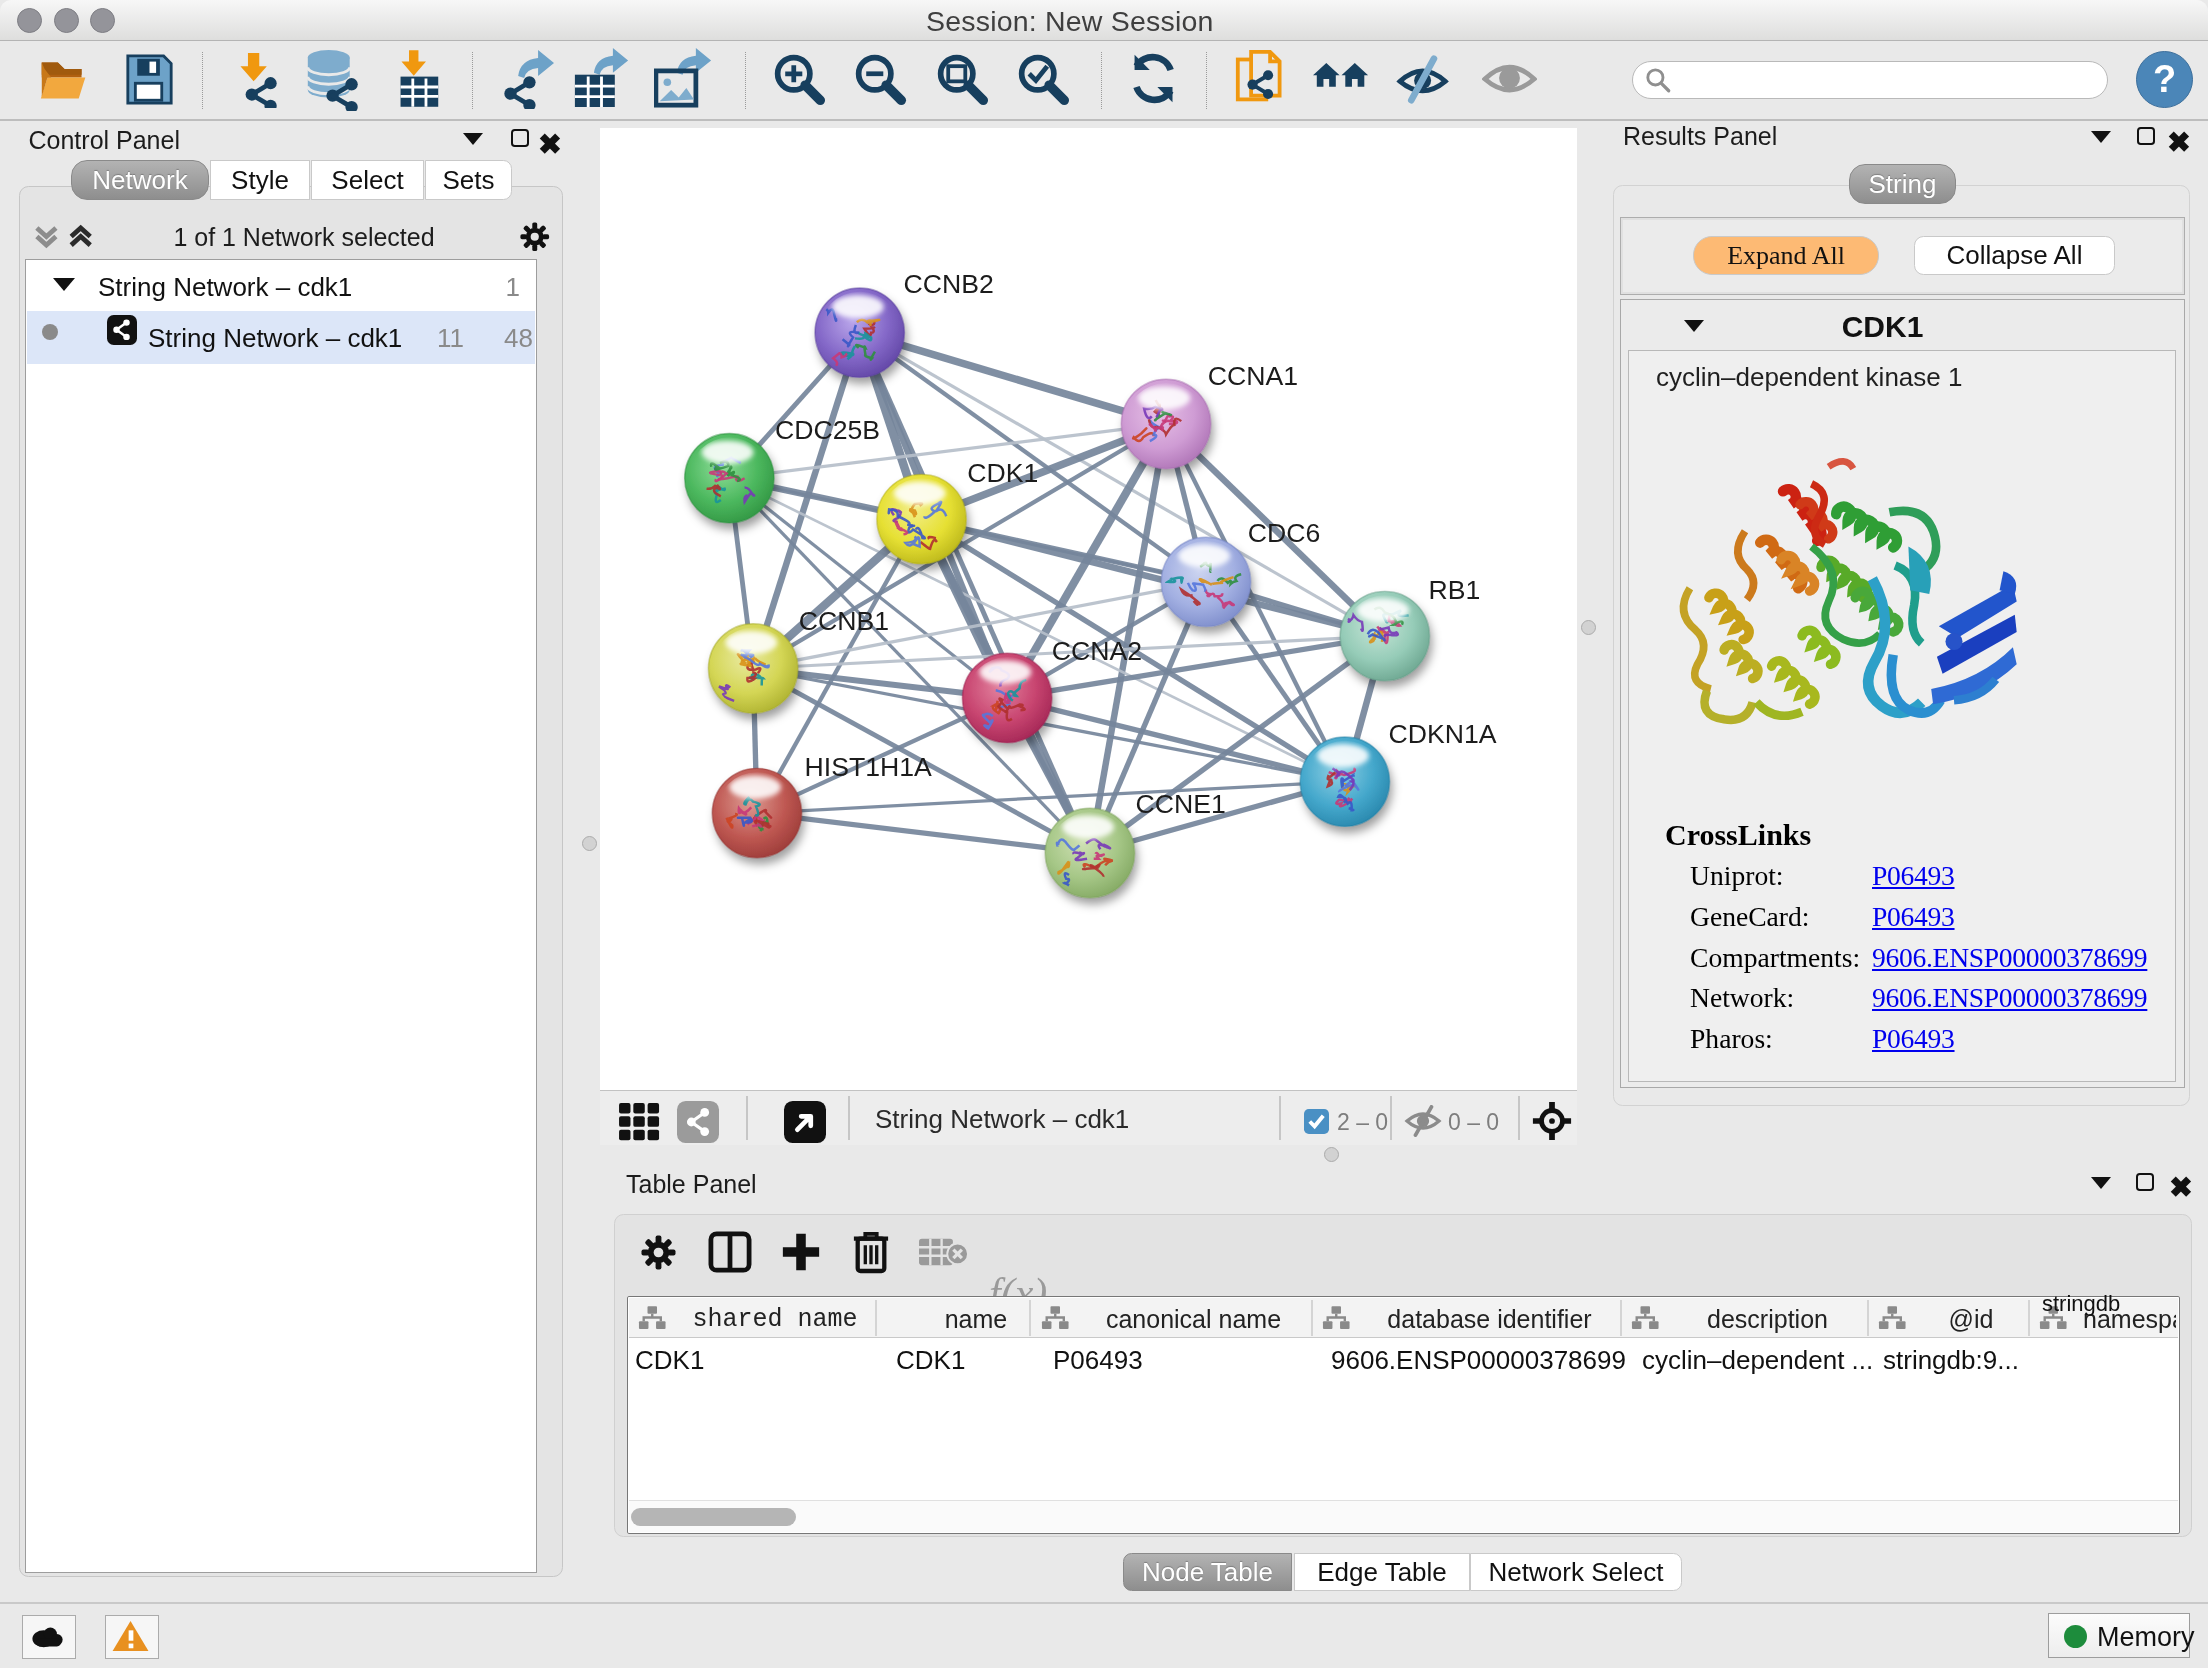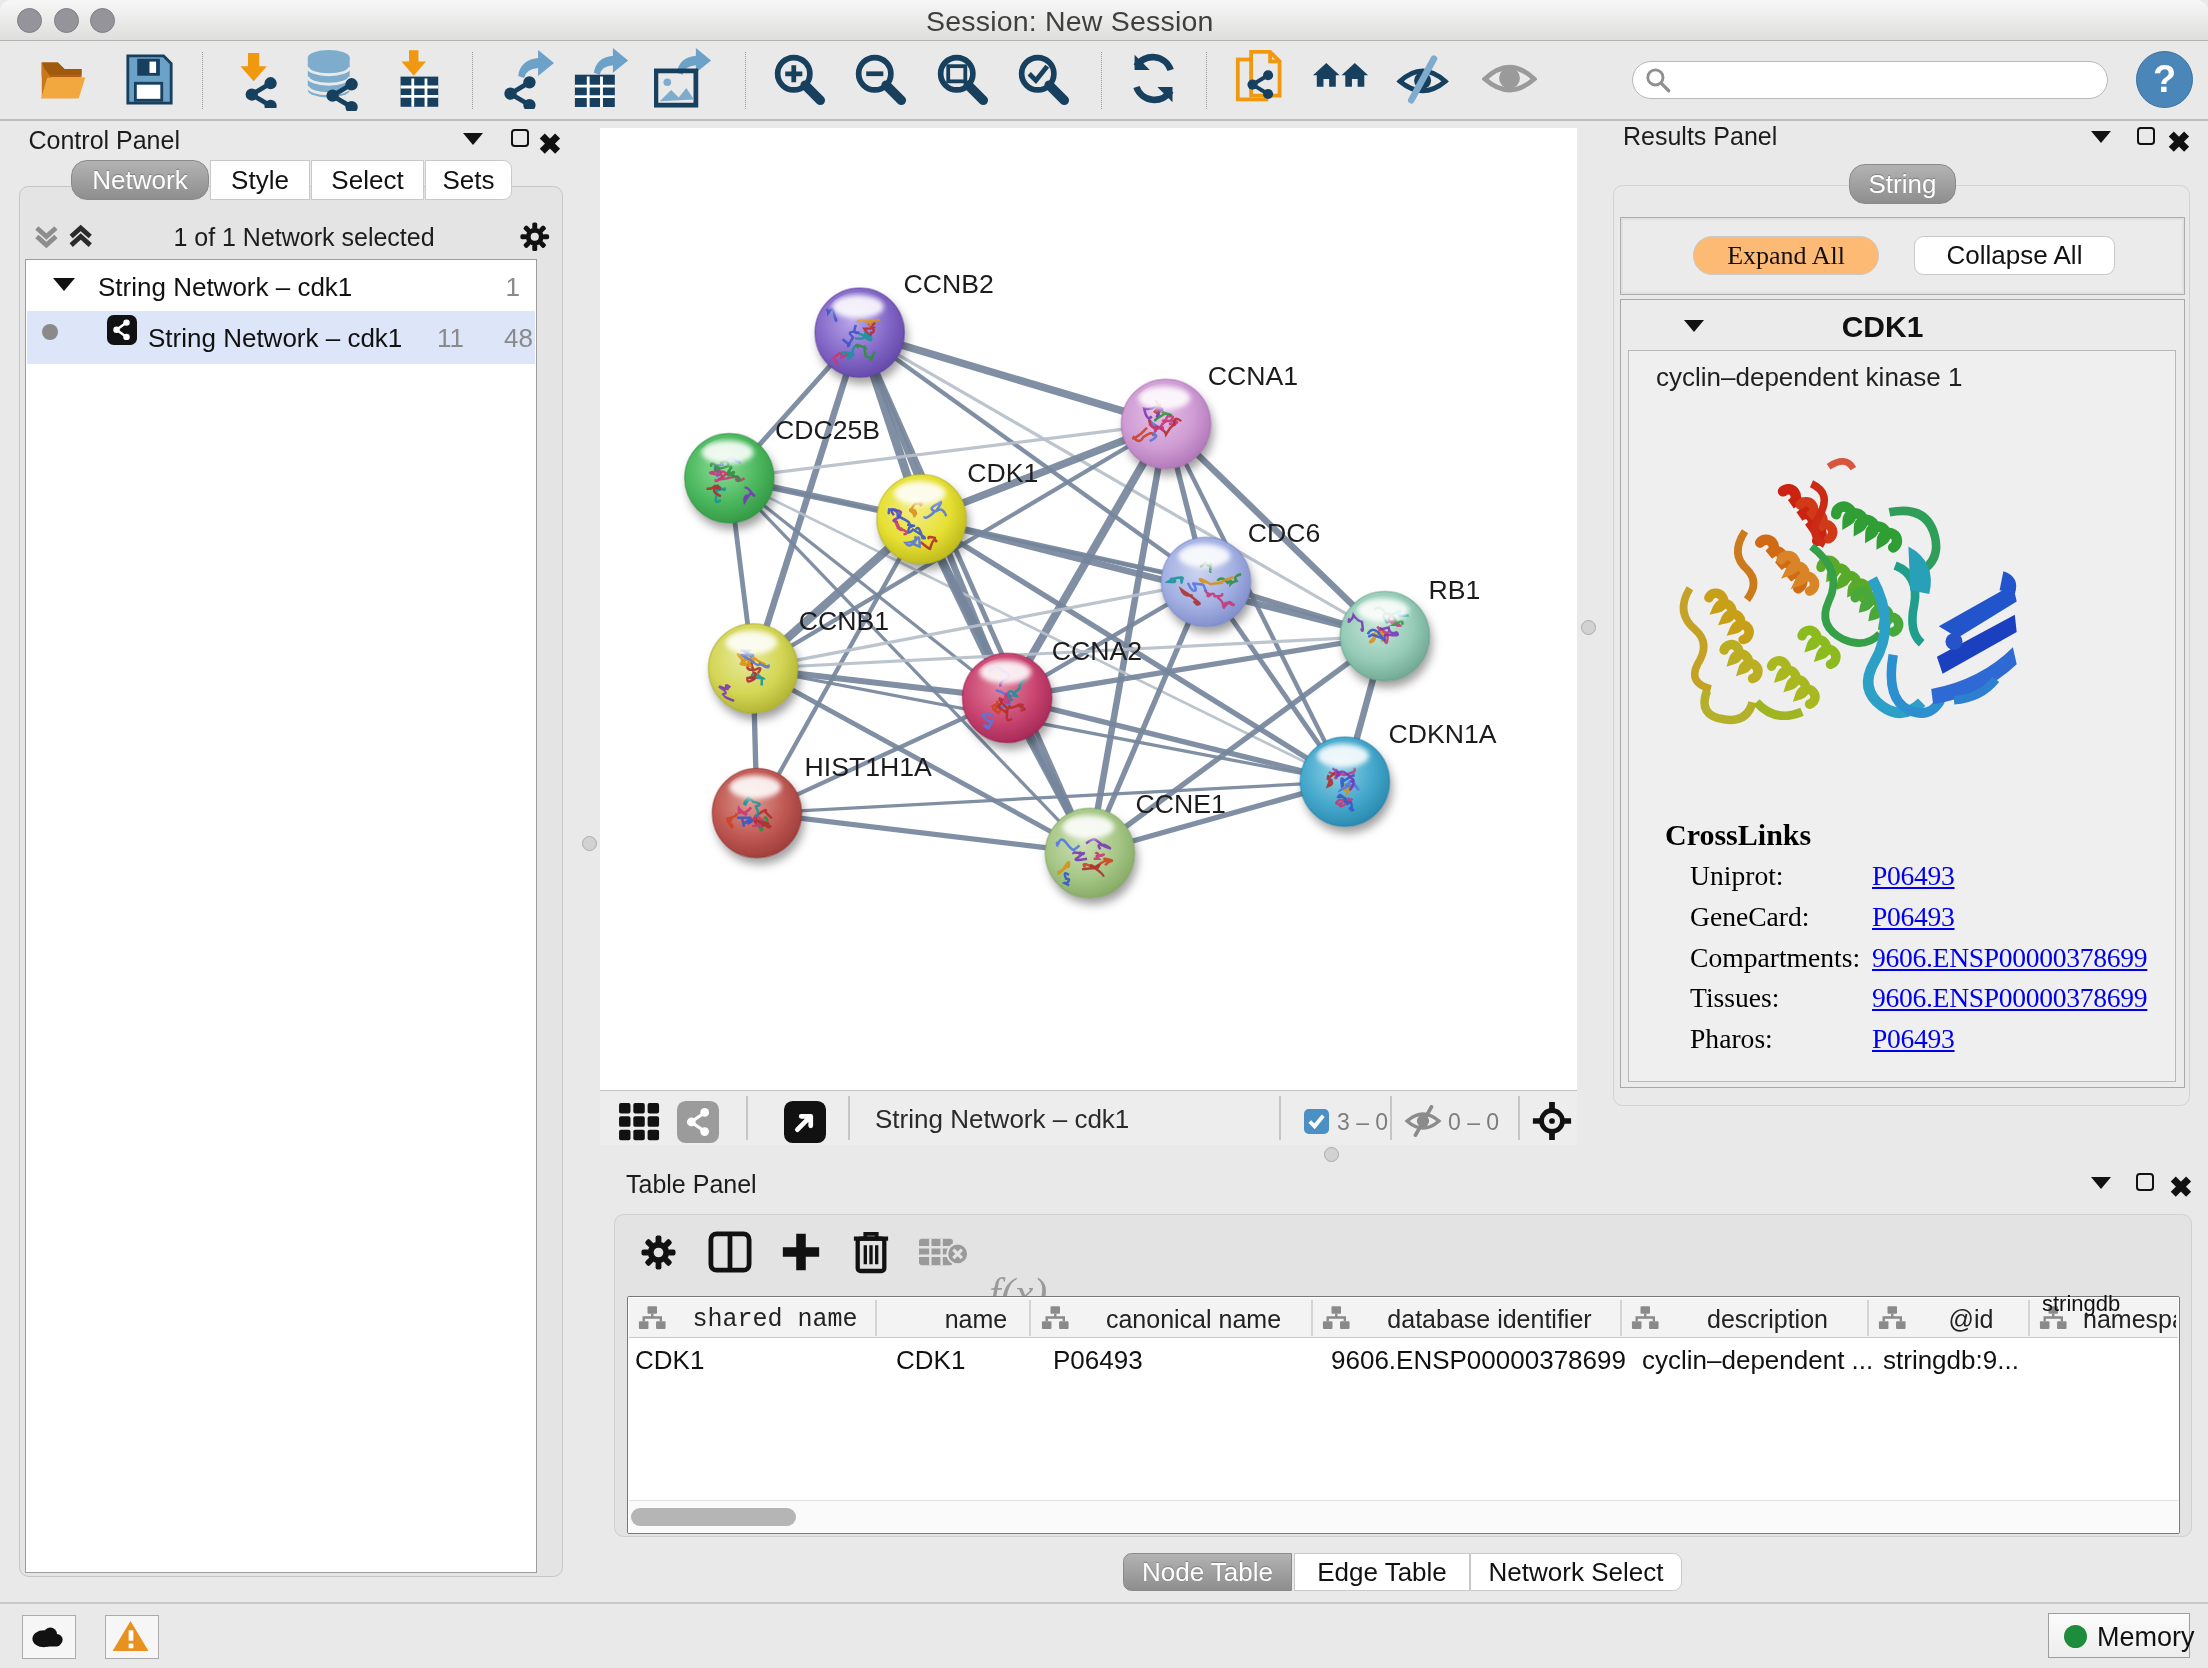--- a/index.html
+++ b/index.html
@@ -604,21 +604,21 @@
     </svg>
 </div>
 <div class="abs" style="left:848px;top:1096px;width:1.9px;height:44px;background:#c6c6c6;"></div>
 <div class="abs" style="left:875px;top:1104px;font-size:26px;color:#2a2a2a;">String Network – cdk1</div>
 <div class="abs" style="left:1279px;top:1096px;width:1.9px;height:44px;background:#c6c6c6;"></div>
 <div class="abs" style="left:1304px;top:1109px;width:25px;height:25px;background:#4a90c4;border-radius:4.8px;">
  <svg width="25" height="25" viewBox="0 0 26 26">
       <path d="M6 13 l5 5 L20 7" stroke="#fff" stroke-width="4" fill="none"></path>
     </svg>
 </div>
-<div class="abs" style="left:1337px;top:1109px;font-size:23px;color:#7d7d7d;">3 – 0</div>
+<div class="abs" style="left:1337px;top:1109px;font-size:23px;color:#7d7d7d;">2 – 0</div>
 <div class="abs" style="left:1390px;top:1096px;width:1.9px;height:44px;background:#c6c6c6;"></div>
 <svg class="abs" style="left:1404px;top:1105px;" width="38" height="32" viewBox="0 0 40 34">
  <path d="M3 17 Q20 2 37 17 Q20 32 3 17z" fill="none" stroke="#8b8b8b" stroke-width="3.5"></path>
  <circle cx="20" cy="17" r="6.5" fill="#8b8b8b"></circle>
  <path d="M29 2 L12 32" stroke="#8b8b8b" stroke-width="4" stroke-linecap="round"></path>
 </svg>
 <div class="abs" style="left:1448px;top:1109px;font-size:23px;color:#7d7d7d;">0 – 0</div>
 <div class="abs" style="left:1518px;top:1096px;width:1.9px;height:44px;background:#c6c6c6;"></div>
 <svg class="abs" style="left:1531px;top:1100px;" width="42" height="42" viewBox="0 0 44 44">
  <circle cx="22" cy="22" r="11" fill="none" stroke="#111" stroke-width="5"></circle>
@@ -678,21 +678,21 @@
     <path d="M352 122 q18 6 12 24 l-16 -4z" fill="#2255cc"></path>
     <circle cx="300" cy="196" r="9" fill="#2753c9"></circle>
   </svg>
 <div class="abs" style="left:1665px;top:818px;font-family:'Liberation Serif',serif;font-size:30px;font-weight:bold;color:#000;">CrossLinks</div>
 <div class="abs" style="left:1690px;top:860px;font-family:'Liberation Serif',serif;font-size:27.6px;color:#000;">Uniprot:</div>
 <div class="abs" style="left:1872px;top:860px;font-family:'Liberation Serif',serif;font-size:27.6px;color:#0000EE;text-decoration:underline;letter-spacing:-0.3px;">P06493</div>
 <div class="abs" style="left:1690px;top:901px;font-family:'Liberation Serif',serif;font-size:27.6px;color:#000;">GeneCard:</div>
 <div class="abs" style="left:1872px;top:901px;font-family:'Liberation Serif',serif;font-size:27.6px;color:#0000EE;text-decoration:underline;letter-spacing:-0.3px;">P06493</div>
 <div class="abs" style="left:1690px;top:942px;font-family:'Liberation Serif',serif;font-size:27.6px;color:#000;">Compartments:</div>
 <div class="abs" style="left:1872px;top:942px;font-family:'Liberation Serif',serif;font-size:27.6px;color:#0000EE;text-decoration:underline;letter-spacing:-0.3px;">9606.ENSP00000378699</div>
-<div class="abs" style="left:1690px;top:982px;font-family:'Liberation Serif',serif;font-size:27.6px;color:#000;">Tissues:</div>
+<div class="abs" style="left:1690px;top:982px;font-family:'Liberation Serif',serif;font-size:27.6px;color:#000;">Network:</div>
 <div class="abs" style="left:1872px;top:982px;font-family:'Liberation Serif',serif;font-size:27.6px;color:#0000EE;text-decoration:underline;letter-spacing:-0.3px;">9606.ENSP00000378699</div>
 <div class="abs" style="left:1690px;top:1023px;font-family:'Liberation Serif',serif;font-size:27.6px;color:#000;">Pharos:</div>
 <div class="abs" style="left:1872px;top:1023px;font-family:'Liberation Serif',serif;font-size:27.6px;color:#0000EE;text-decoration:underline;letter-spacing:-0.3px;">P06493</div>
 <div class="abs panel-title" style="left:626px;top:1170px;">Table Panel</div>
 <div class="caret" style="left:2091px;top:1177px;"></div>
 <div class="winbtn" style="left:2136px;top:1173px;"></div>
 <div class="xbtn" style="left:2169px;top:1187px;">✖</div>
 
 <div class="abs" style="left:614px;top:1214px;width:1578px;height:323px;background:#e3e3e3;border:1.9px solid #d0d0d0;border-radius:9.5px;"></div>
 <svg class="abs" style="left:641px;top:1235px;" width="35" height="35" viewBox="0 0 36 36">

